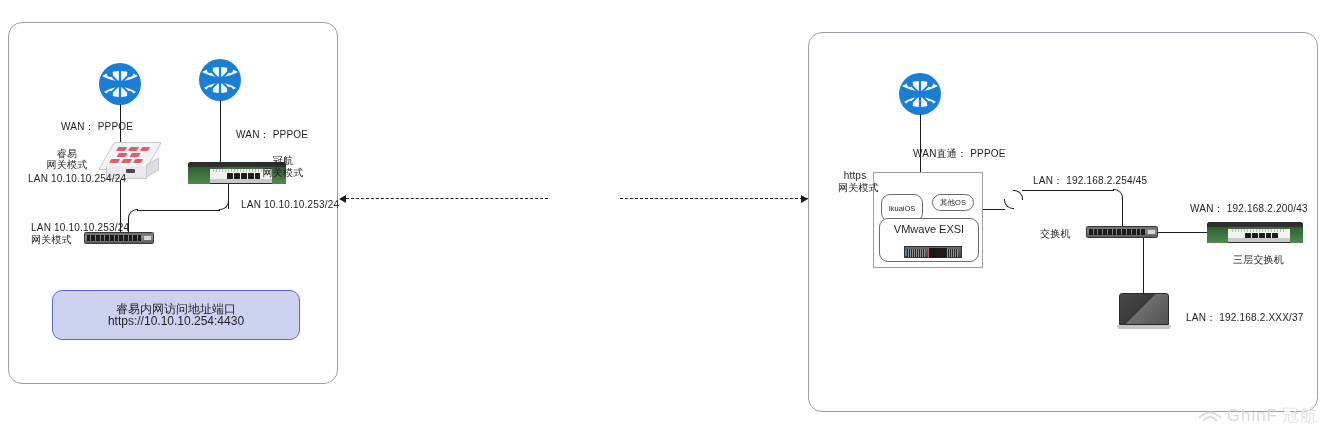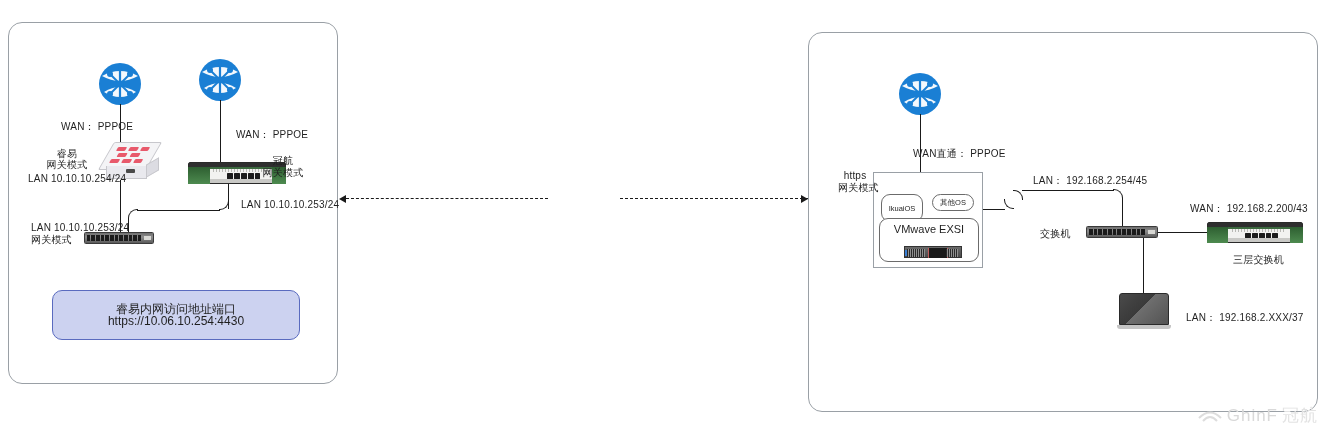--- a/index.html
+++ b/index.html
@@ -353,21 +353,21 @@
         <i></i>
         <i></i>
     </div>
     <div class="sled"></div>
   </div>
   <div class="lbl" style="left:31px; top:222px;">LAN 10.10.10.253/24</div>
   <div class="lbl" style="left:31px; top:234px;">网关模式</div>
 
   <div id="callout">
     <div>睿易内网访问地址端口</div>
-    <div>https://10.06.10.254:4430</div>
+    <div>https://10.10.10.254:4430</div>
   </div>
 
   <div class="arrowL" style="left:339px; top:194.5px;"></div>
   <div class="dashline" style="left:346px; top:198px; width:202px;"></div>
 
 
   <div class="dashline" style="left:620px; top:198px; width:188px;"></div>
   <div class="arrowR" style="left:801px; top:194.5px;"></div>
 
   <div class="panel" id="panel-right"></div>

